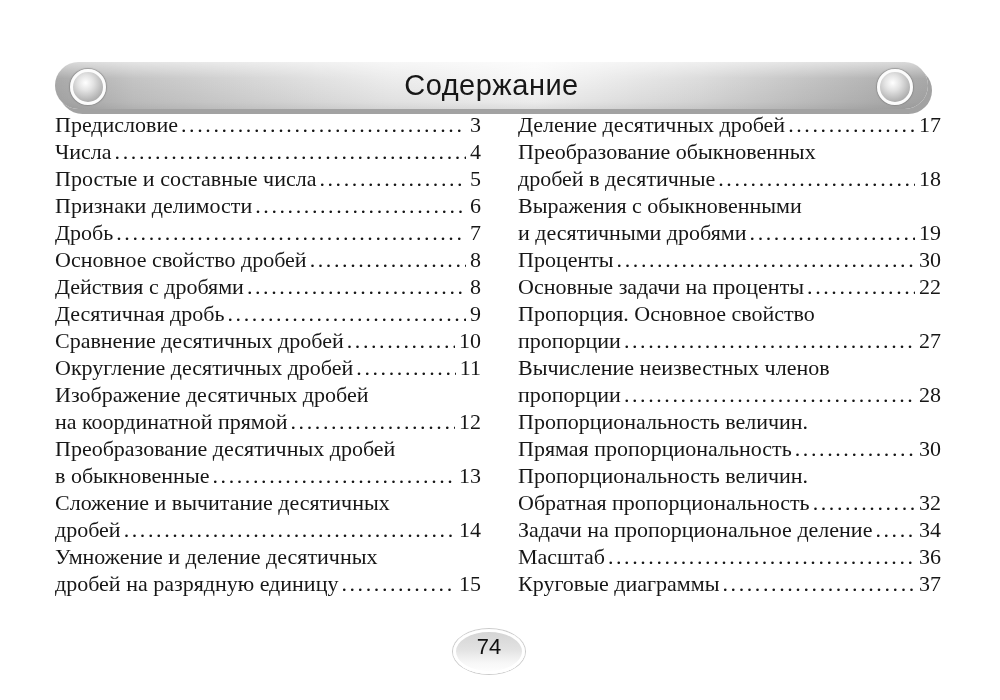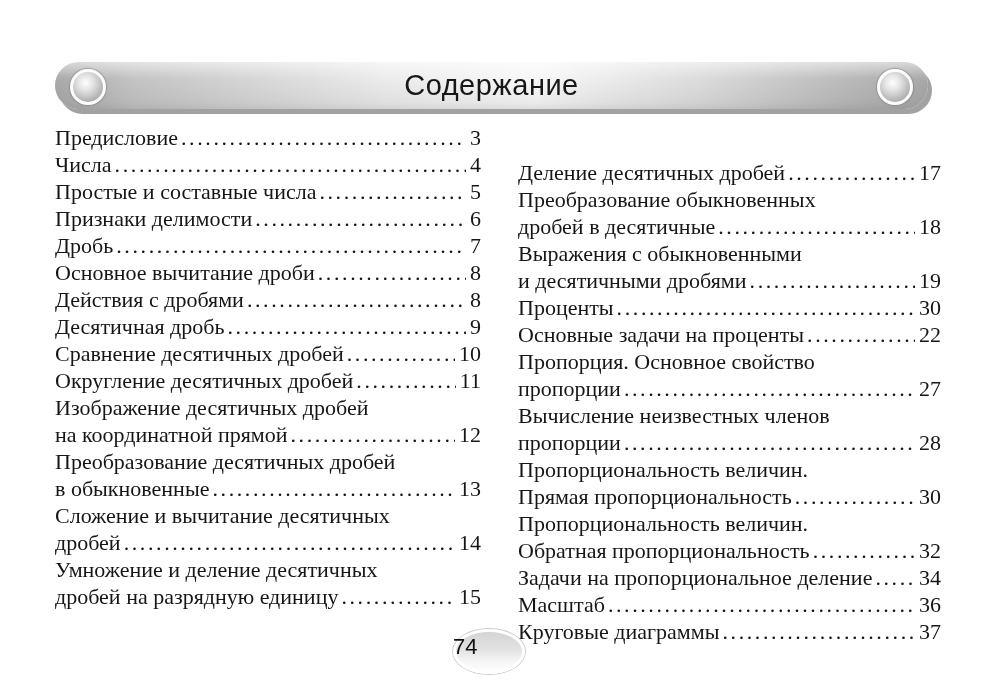--- a/index.html
+++ b/index.html
@@ -43,27 +43,27 @@
     background: radial-gradient(circle at 42% 36%, #ffffff 0%, #e3e3e3 30%, #bcbcbc 62%, #8f8f8f 100%);
     box-shadow: 0 0 1px 1px rgba(120,120,120,0.55);
     box-sizing: content-box;
   }
   .rivet-left  { left: 15px; }
   .rivet-right { right: 15px; }
 
   
   .toc-columns {
     position: absolute;
-    left: 55px; top: 124px;
+    left: 55px; top: 111px;
     width: 886px;
     display: flex;
     gap: 37px;
   }
   .toc-column { width: 426px; }
-  .toc-column-right { width: 423px; margin-top: 35px; }
+  .toc-column-right { width: 423px; }
 
   .toc-line {
     display: flex;
     align-items: baseline;
     height: 27px;
     line-height: 27px;
     font-size: 22px;
     white-space: nowrap;
   }
   .toc-text { flex: 0 0 auto; }
@@ -88,21 +88,21 @@
   
   .page-tab {
     position: absolute;
     left: 453px; top: 629px;
     width: 72px; height: 45px;
     border-radius: 50%;
     background: linear-gradient(180deg, #d2d2d2 0%, #e2e2e2 45%, #f7f7f7 75%, #ffffff 100%);
     box-shadow: inset 0 0 0 3px #ffffff, 0 0 0 1px #cccccc;
     display: flex;
     align-items: center;
-    justify-content: flex-start;
+    justify-content: center;
     padding-bottom: 9px;
     box-sizing: border-box;
     font-family: "Liberation Sans", sans-serif;
     font-size: 22px;
     font-weight: 500;
     color: #111111;
   }
 </style>
 </head>
 <body>
@@ -134,21 +134,21 @@
     <span class="toc-text">Признаки делимости</span>
     <span class="dots"></span>
     <span class="pg">6</span>
   </div>
       <div class="toc-line">
     <span class="toc-text">Дробь</span>
     <span class="dots"></span>
     <span class="pg">7</span>
   </div>
       <div class="toc-line">
-    <span class="toc-text">Основное вычитание дроби</span>
+    <span class="toc-text">Основное свойство дробей</span>
     <span class="dots"></span>
     <span class="pg">8</span>
   </div>
       <div class="toc-line">
     <span class="toc-text">Действия с дробями</span>
     <span class="dots"></span>
     <span class="pg">8</span>
   </div>
       <div class="toc-line">
     <span class="toc-text">Десятичная дробь</span>

